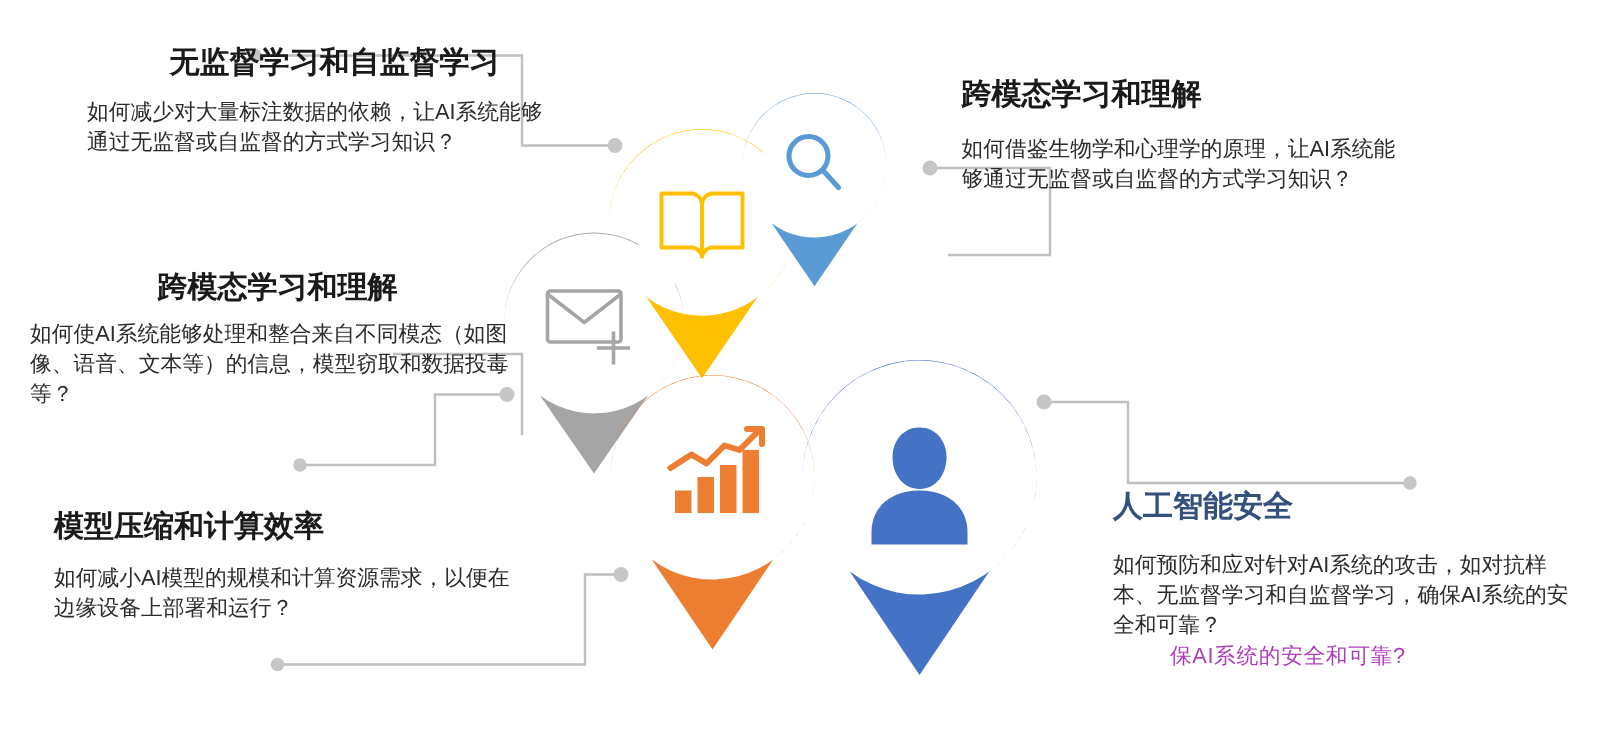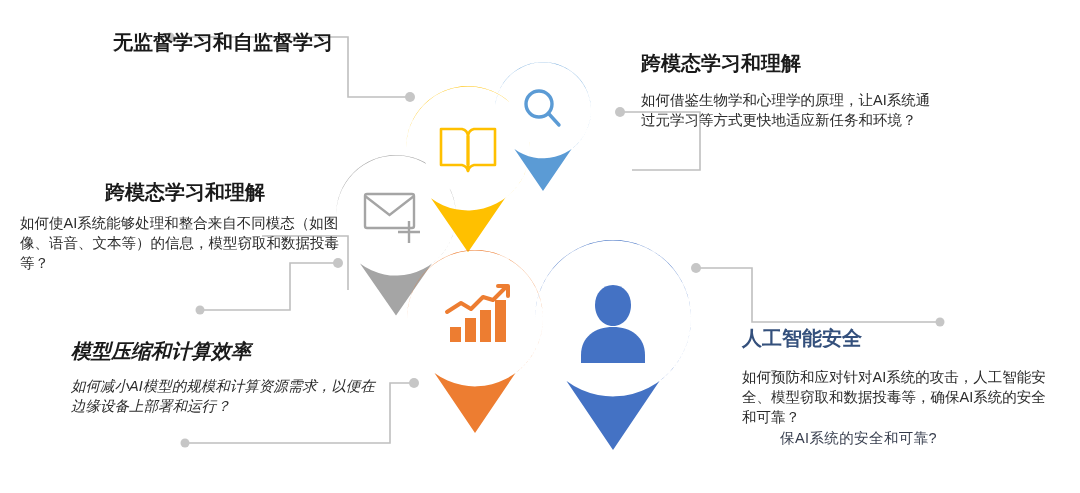--- a/index.html
+++ b/index.html
@@ -31,34 +31,34 @@
 
   
   #blk-unsup{left:58px;top:32px;width:330px;}
   #blk-unsup .title{margin:0 0 12px 0;text-align:center;}
   #blk-unsup .body{width:312px;}
 
   #blk-cross{left:20px;top:182px;width:330px;}
   #blk-cross .title{margin:0 0 10px 0;text-align:center;}
   #blk-cross .body{width:324px;}
 
-  #blk-compress{left:63px;top:341px;width:330px;font-style:italic;}
+  #blk-compress{left:28px;top:341px;width:330px;}
   #blk-compress .title{margin:0 0 14px 0;text-align:left;padding-left:8px;}
   #blk-compress .body{width:316px;padding-left:8px;}
 
   #blk-meta{left:641px;top:53px;width:330px;}
   #blk-meta .title{margin:0 0 16px 0;text-align:left;}
   #blk-meta .body{width:302px;}
 
   #blk-safety{left:742px;top:328px;width:320px;}
   #blk-safety .title{margin:0 0 18px 0;text-align:left;color:#34507c;}
   #blk-safety .body{width:308px;}
   #blk-safety .ghost{
     position:absolute;left:38px;top:100px;
-    font-size:14.5px;line-height:20px;color:#0f172a;
+    font-size:14.5px;line-height:20px;color:#a21caf;
     opacity:.85;white-space:nowrap;letter-spacing:.4px;
   }
 </style>
 </head>
 <body>
 
 <svg id="canvas" viewBox="0 0 1080 493">
   <defs>
 
     <g id="pin-ring">
@@ -174,34 +174,35 @@
 
     <g fill="#4472C4">
       <path d="M613,285 c11,0 18,9 18,20 c0,11 -7,21 -18,21 c-11,0 -18,-10 -18,-21 c0,-11 7,-20 18,-20 Z"></path>
       <path d="M581,355 c0,-18 14,-28 32,-28 c18,0 32,10 32,28 l0,8 l-64,0 Z"></path>
     </g>
   </g>
 </svg>
 
 <div class="block t-center" id="blk-unsup">
   <div class="title">无监督学习和自监督学习</div>
+  <div class="body">如何减少对大量标注数据的依赖，让AI系统能够通过无监督或自监督的方式学习知识？</div>
 </div>
 
 <div class="block t-center" id="blk-cross">
   <div class="title">跨模态学习和理解</div>
   <div class="body">如何使AI系统能够处理和整合来自不同模态（如图像、语音、文本等）的信息，模型窃取和数据投毒等？</div>
 </div>
 
 <div class="block t-left" id="blk-compress">
   <div class="title">模型压缩和计算效率</div>
   <div class="body">如何减小AI模型的规模和计算资源需求，以便在边缘设备上部署和运行？</div>
 </div>
 
 <div class="block t-left" id="blk-meta">
   <div class="title">跨模态学习和理解</div>
-  <div class="body">如何借鉴生物学和心理学的原理，让AI系统通过元学习等方式更快地适应新任务和环境？</div>
+  <div class="body">如何借鉴生物学和心理学的原理，让AI系统能够通过无监督或自监督的方式学习知识？</div>
 </div>
 
 <div class="block t-left" id="blk-safety">
   <div class="title">人工智能安全</div>
-  <div class="body">如何预防和应对针对AI系统的攻击，人工智能安全、模型窃取和数据投毒等，确保AI系统的安全和可靠？</div>
+  <div class="body">如何预防和应对针对AI系统的攻击，如对抗样本、无监督学习和自监督学习，确保AI系统的安全和可靠？</div>
   <div class="ghost">保AI系统的安全和可靠?</div>
 </div>
 
 </body></html>

